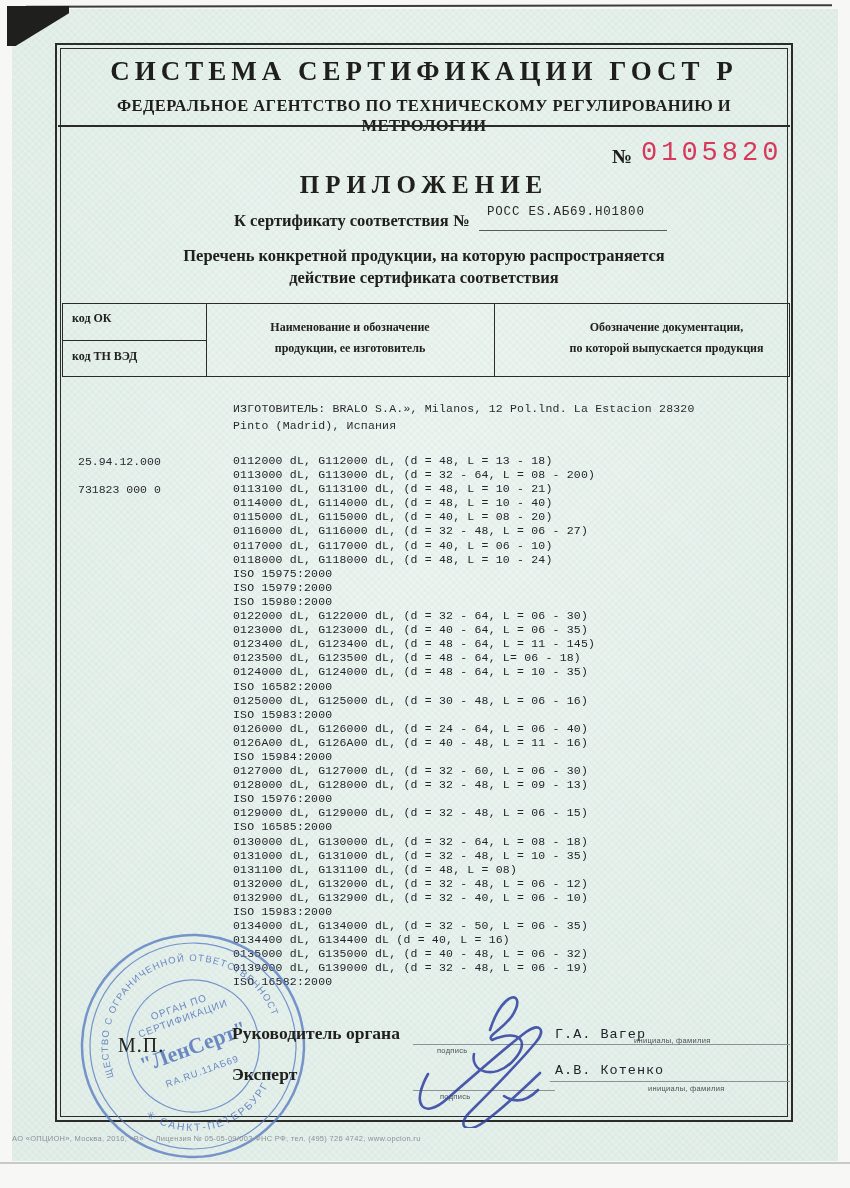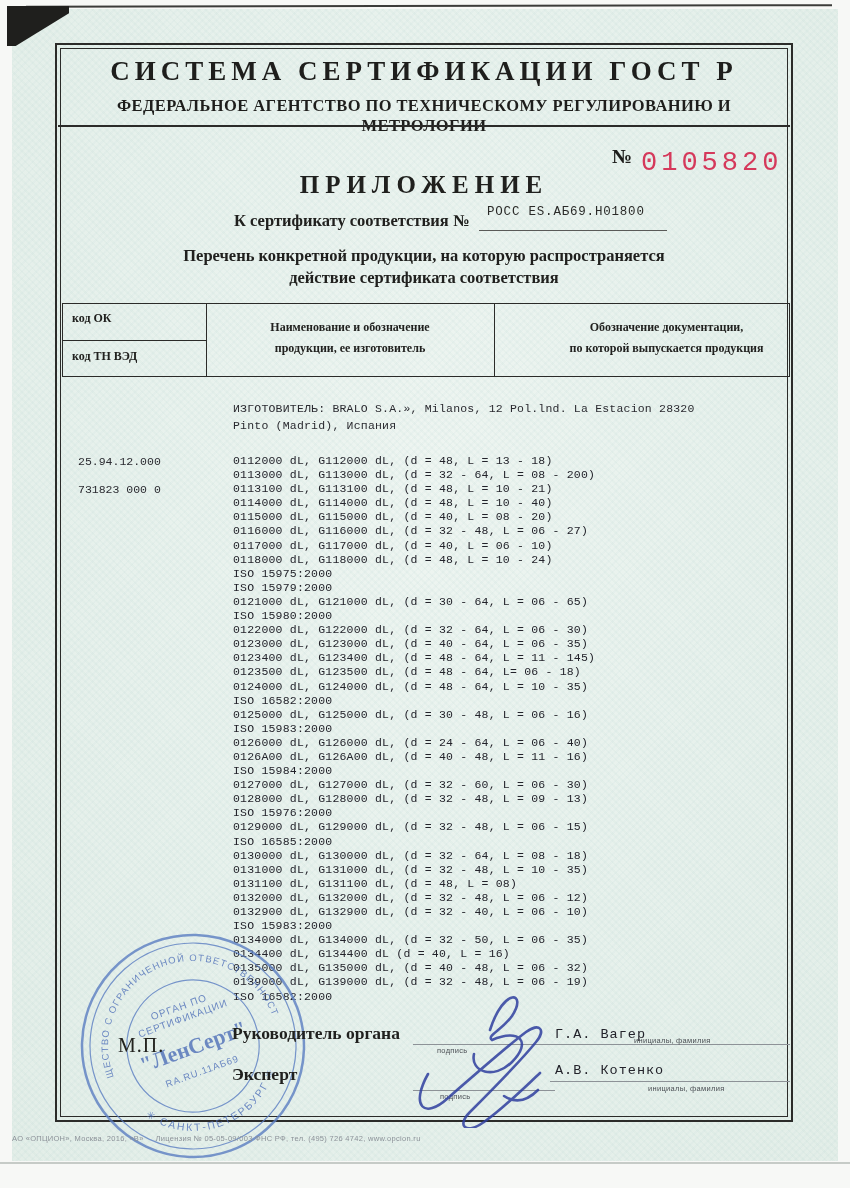--- a/index.html
+++ b/index.html
@@ -29,21 +29,21 @@
   #header-sep{left:58px;top:125px;width:732px;height:2px;background:#2b2b29;}
 
   .serifb{font-family:"Liberation Serif","DejaVu Serif",serif;font-weight:bold;}
   .mono{font-family:"Liberation Mono","DejaVu Sans Mono",monospace;}
   .sans{font-family:"Liberation Sans","DejaVu Sans",sans-serif;}
 
   #hdr-title{left:55px;top:56px;width:738px;text-align:center;font-size:27px;letter-spacing:5px;color:#1e1e1c;}
   #hdr-subtitle{left:55px;top:96px;width:738px;text-align:center;font-size:16.5px;letter-spacing:.4px;color:#1e1e1c;}
 
   #num-label{left:612px;top:145px;font-size:20px;color:#1e1e1c;}
-  #num-value{left:641px;top:138px;font-size:27px;letter-spacing:4px;color:#d5395b;margin-top:10px;}
+  #num-value{left:641px;top:138px;font-size:27px;letter-spacing:4px;color:#d5395b;}
 
   #doc-title{left:55px;top:171px;width:738px;text-align:center;font-size:25px;letter-spacing:6px;}
 
   #cert-label{left:234px;top:211px;font-size:16.5px;}
   #cert-value{left:487px;top:205px;font-size:12.5px;letter-spacing:.8px;color:#2a2a28;}
   #cert-underline{left:479px;top:230px;width:188px;height:1px;background:#5a5a58;}
 
   #purpose1{left:55px;top:246px;width:738px;text-align:center;font-size:16.5px;}
   #purpose2{left:55px;top:268px;width:738px;text-align:center;font-size:16.5px;}
 
@@ -146,21 +146,20 @@
       <div>0112000 dL, G112000 dL, (d = 48, L = 13 - 18)</div>
       <div>0113000 dL, G113000 dL, (d = 32 - 64, L = 08 - 200)</div>
       <div>0113100 dL, G113100 dL, (d = 48, L = 10 - 21)</div>
       <div>0114000 dL, G114000 dL, (d = 48, L = 10 - 40)</div>
       <div>0115000 dL, G115000 dL, (d = 40, L = 08 - 20)</div>
       <div>0116000 dL, G116000 dL, (d = 32 - 48, L = 06 - 27)</div>
       <div>0117000 dL, G117000 dL, (d = 40, L = 06 - 10)</div>
       <div>0118000 dL, G118000 dL, (d = 48, L = 10 - 24)</div>
       <div>ISO 15975:2000</div>
       <div>ISO 15979:2000</div>
-      <div>0121000 dL, G121000 dL, (d = 30 - 64, L = 06 - 65)</div>
       <div>ISO 15980:2000</div>
       <div>0122000 dL, G122000 dL, (d = 32 - 64, L = 06 - 30)</div>
       <div>0123000 dL, G123000 dL, (d = 40 - 64, L = 06 - 35)</div>
       <div>0123400 dL, G123400 dL, (d = 48 - 64, L = 11 - 145)</div>
       <div>0123500 dL, G123500 dL, (d = 48 - 64, L= 06 - 18)</div>
       <div>0124000 dL, G124000 dL, (d = 48 - 64, L = 10 - 35)</div>
       <div>ISO 16582:2000</div>
       <div>0125000 dL, G125000 dL, (d = 30 - 48, L = 06 - 16)</div>
       <div>ISO 15983:2000</div>
       <div>0126000 dL, G126000 dL, (d = 24 - 64, L = 06 - 40)</div>

